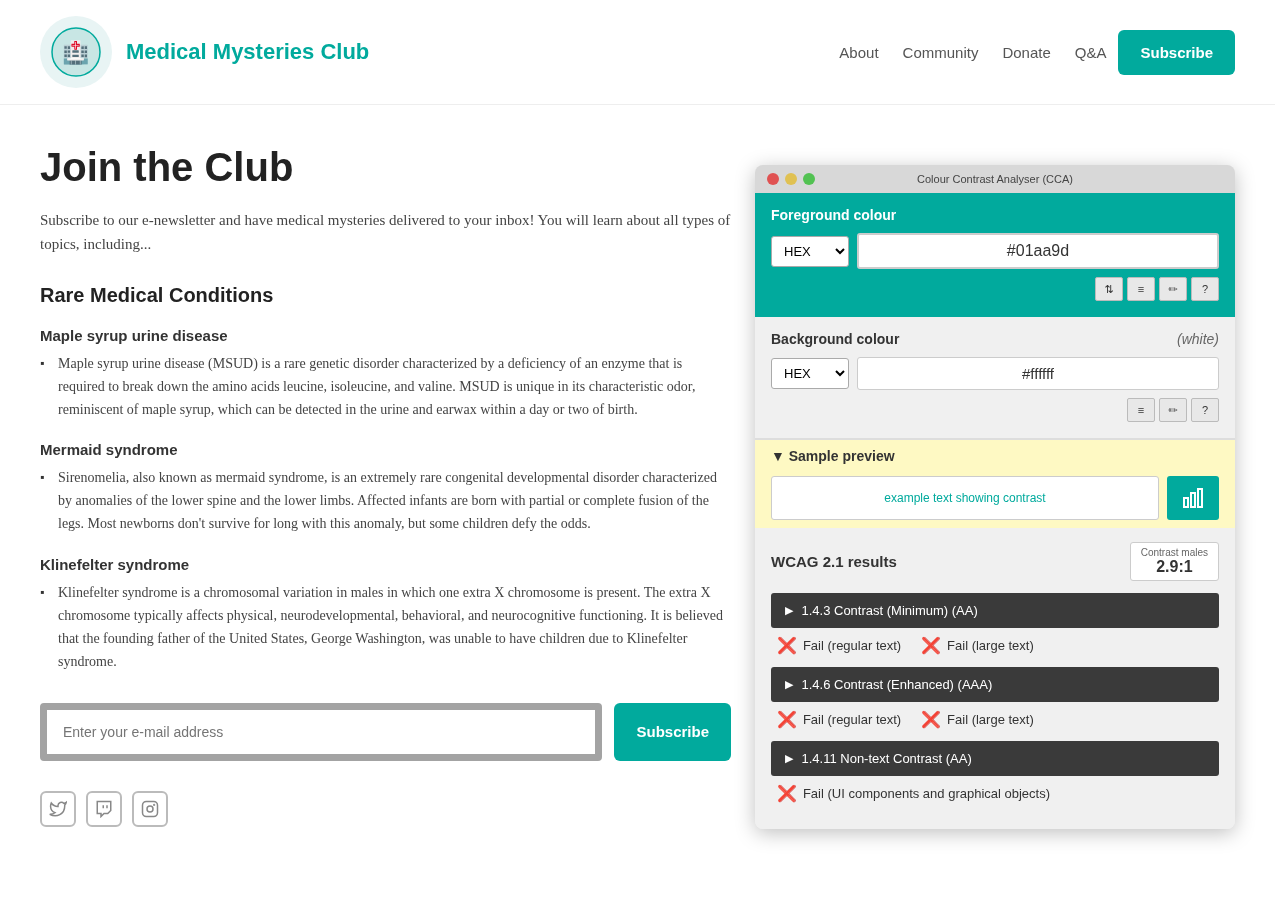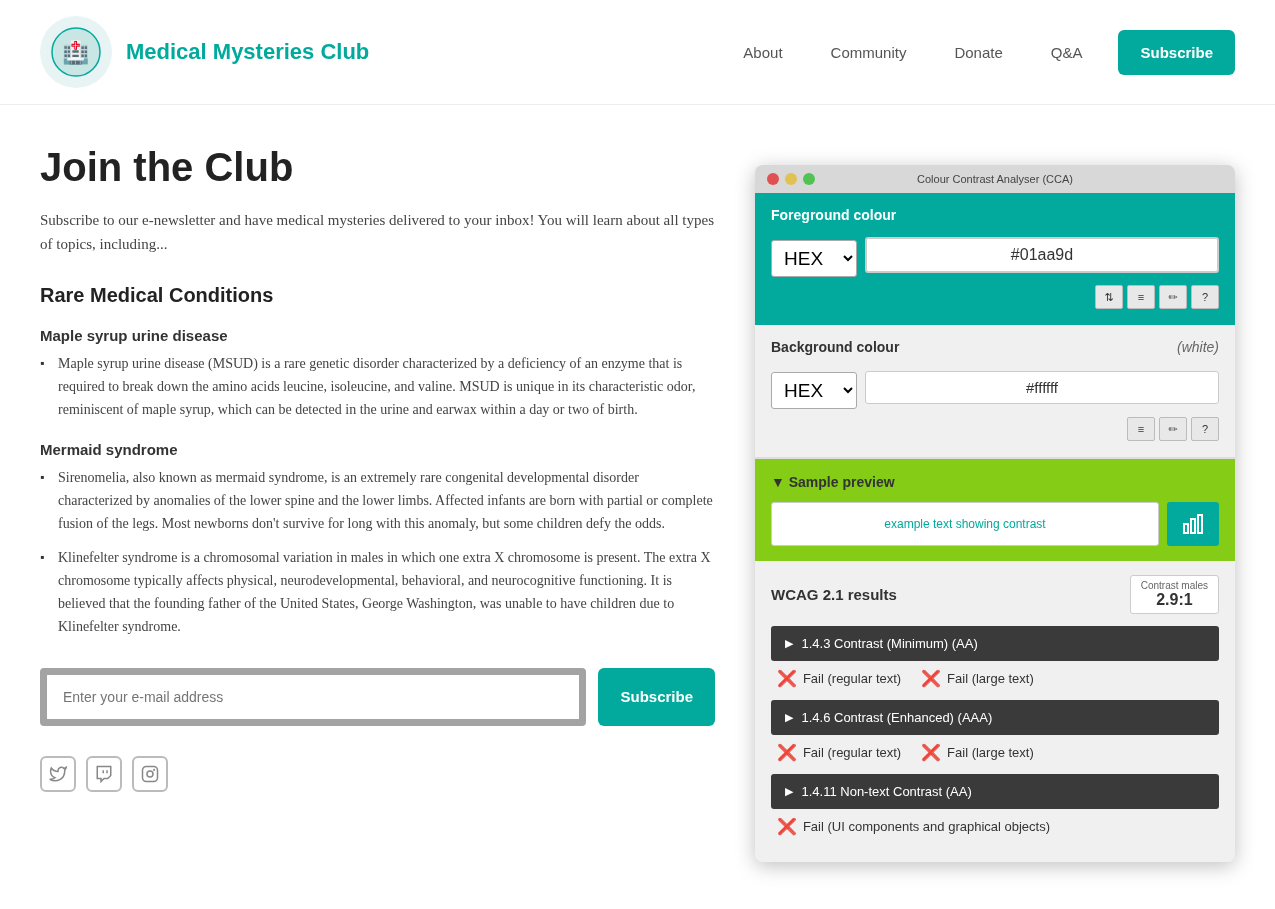--- a/index.html
+++ b/index.html
@@ -30,21 +30,21 @@
     }
     .logo-text {
       font-size: 22px;
       font-weight: bold;
       color: #01aa9d;
       font-family: Arial, sans-serif;
     }
     .header-nav {
       display: flex;
       align-items: center;
-      gap: 24px;
+      gap: 0;
     }
     .nav-link {
       color: #555;
       text-decoration: none;
       padding: 8px 12px;
       font-family: Arial, sans-serif;
       font-size: 15px;
     }
     .subscribe-btn {
       background: #01aa9d;
@@ -54,21 +54,21 @@
       border-radius: 6px;
       font-size: 15px;
       font-family: Arial, sans-serif;
       cursor: pointer;
       font-weight: 600;
     }
 
     
     .main-layout {
       display: flex;
-      gap: 40px;
+      gap: 24px;
       padding: 40px 40px 40px 40px;
       max-width: 1275px;
     }
     .left-column {
       flex: 1;
       max-width: 710px;
     }
     .right-column {
       width: 480px;
       flex-shrink: 0;
@@ -220,25 +220,24 @@
     }
     .cca-color-row {
       display: flex;
       align-items: center;
       gap: 8px;
     }
     .cca-select {
       background: #fff;
       border: 1px solid #aaa;
       padding: 6px 8px;
-      font-size: 19px;
+      font-size: 13px;
       border-radius: 3px;
-      width: 86px;
-      font-family: Arial, sans-serif;
-      margin-top: 7px;
+      width: 78px;
+      font-family: Arial, sans-serif;
     }
     .cca-hex-input {
       flex: 1;
       background: #fff;
       border: 2px solid #ccc;
       padding: 7px 12px;
       font-size: 16px;
       font-family: Arial, sans-serif;
       text-align: center;
       border-radius: 3px;
@@ -299,22 +298,22 @@
       color: #333;
     }
     .cca-bg-tools-row {
       display: flex;
       justify-content: flex-end;
       gap: 4px;
       margin-top: 8px;
     }
 
     .cca-preview-section {
-      background: #84cc16;
-      padding: 15px 16px;
+      background: #fef9c3;
+      padding: 8px 16px;
       border-top: 1px solid #ddd;
     }
     .cca-preview-header {
       display: flex;
       align-items: center;
       gap: 6px;
       font-family: Arial, sans-serif;
       font-size: 14px;
       font-weight: bold;
       color: #333;
@@ -463,20 +462,21 @@
     </div>
 
     <div>
       <p class="condition-title">Mermaid syndrome</p>
       <ul class="condition-list">
         <li>Sirenomelia, also known as mermaid syndrome, is an extremely rare congenital developmental disorder characterized by anomalies of the lower spine and the lower limbs. Affected infants are born with partial or complete fusion of the legs. Most newborns don't survive for long with this anomaly, but some children defy the odds.</li>
       </ul>
     </div>
 
     <div>
+      <p class="condition-title">Klinefelter syndrome</p>
       <ul class="condition-list">
         <li>Klinefelter syndrome is a chromosomal variation in males in which one extra X chromosome is present. The extra X chromosome typically affects physical, neurodevelopmental, behavioral, and neurocognitive functioning. It is believed that the founding father of the United States, George Washington, was unable to have children due to Klinefelter syndrome.</li>
       </ul>
     </div>
 
     <div class="subscribe-form">
       <input class="email-input" type="email" placeholder="Enter your e-mail address" style="">
       <button class="subscribe-form-btn">Subscribe</button>
     </div>
 

